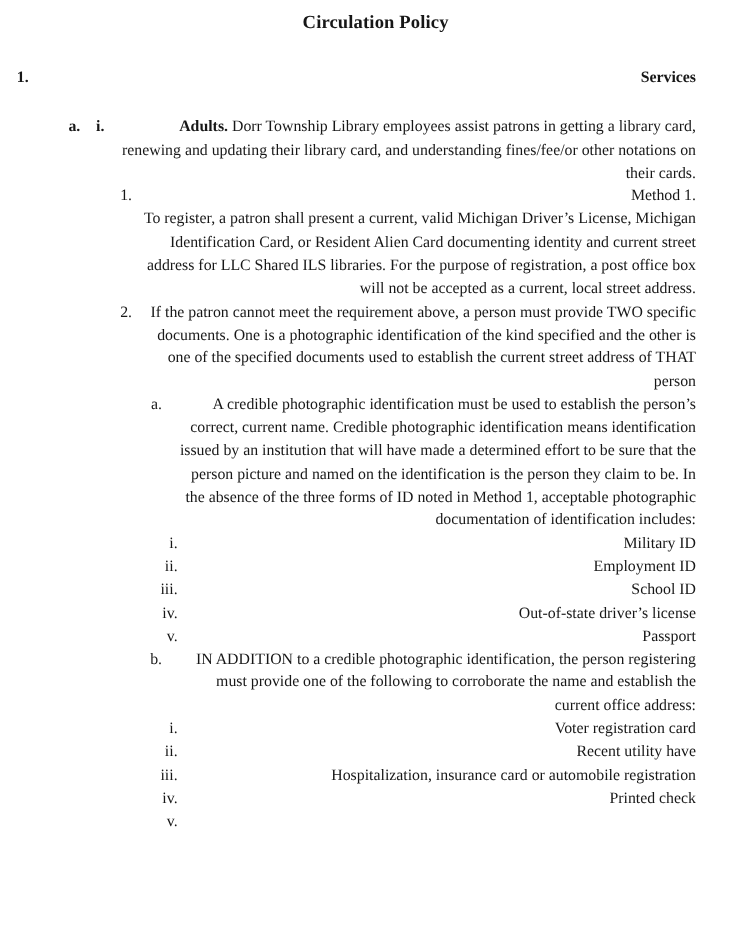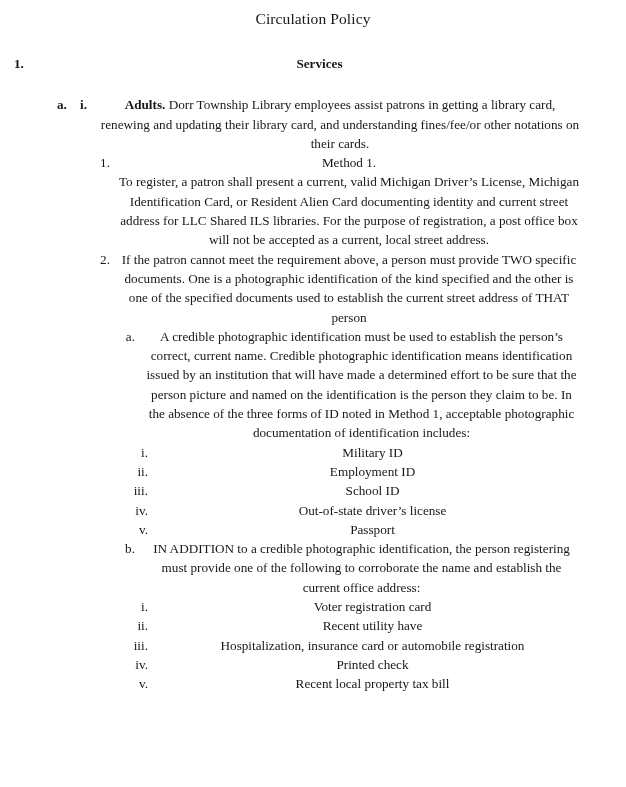--- a/index.html
+++ b/index.html
@@ -22,21 +22,21 @@
     width: 626px;
     height: 787px;
     box-sizing: border-box;
     padding: 0;
   }
 
   
   .doc-title {
     text-align: center;
     font-size: 15.5px;
-    font-weight: normal;
+    font-weight: bold;
     letter-spacing: 0.1px;
     margin: 0;
     padding-top: 9px;
     line-height: 19px;
   }
 
   
   .row {
     position: relative;
     font-size: 13.2px;
@@ -46,21 +46,21 @@
   .marker {
     position: absolute;
     top: 0;
     font-size: 13.2px;
     line-height: 19.3px;
     white-space: nowrap;
   }
   .marker.rt { text-align: right; }
   .body-text {
     display: block;
-    text-align: center;
+    text-align: right;
     white-space: normal;
   }
   .b { font-weight: bold; }
 
   
   .lvl1 {
     margin-top: 26px;
     padding-left: 59px;
     padding-right: 46px;
     font-weight: bold;
@@ -196,16 +196,15 @@
   <div class="row lvl6">
     <span class="marker rt">iii.</span>
     <span class="body-text">Hospitalization, insurance card or automobile registration</span>
   </div>
   <div class="row lvl6">
     <span class="marker rt">iv.</span>
     <span class="body-text">Printed check</span>
   </div>
   <div class="row lvl6">
     <span class="marker rt">v.</span>
-    <span class="body-text">Recent local property tax bill</span>
   </div>
 
 </div>
 
 </body></html>

